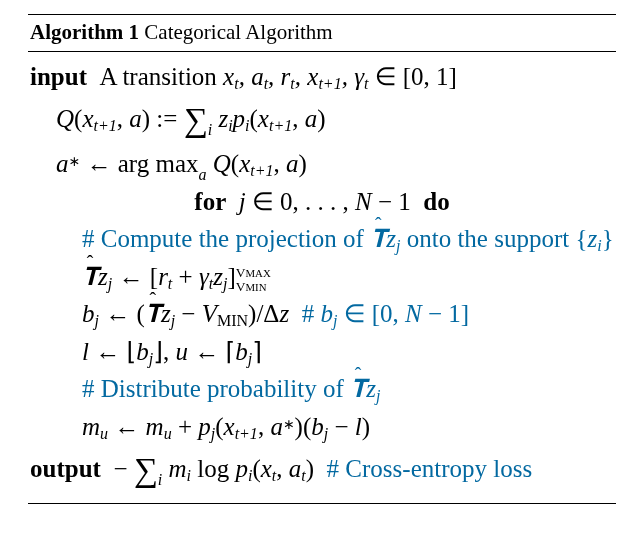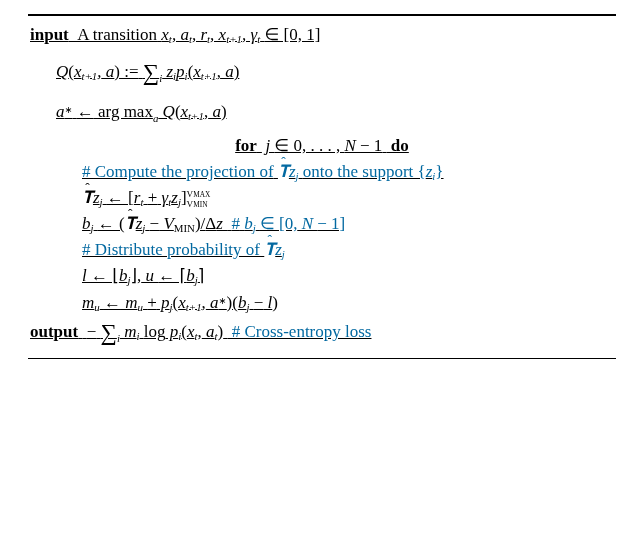--- a/index.html
+++ b/index.html
@@ -35,29 +35,28 @@
   .algo-title {
     font-size: 21px;
     padding: 5px 2px 6px 2px;
     white-space: nowrap;
   }
   .algo-title .kw {
     font-weight: bold;
   }
   .algo-body {
     padding: 6px 2px 8px 2px;
-    font-size: 17px;
+    font-size: 25px;
     line-height: 1.42;
-    text-decoration: underline;
   }
   .line {
     white-space: nowrap;
     padding: 1px 0;
   }
-  .ind1 { padding-left: 26px; margin-top: 8px; }
+  .ind1 { padding-left: 26px; }
   .ind2 { padding-left: 52px; }
   .kw { font-weight: bold; }
   .rm { font-style: normal; }
   .cmt { color: #0369a1; }
   
   .math { font-style: italic; }
   .op { font-style: normal; }
   sub, .sb {
     font-size: 0.64em;
     font-style: italic;
@@ -108,20 +107,24 @@
     font-style: italic;
   }
 </style>
 </head>
 <body>
 
 <div id="algorithm-block">
 
   <hr class="rule">
 
+  <div class="algo-title">
+    <span class="kw">Algorithm 1</span>
+    <span>Categorical Algorithm</span>
+  </div>
 
   <hr class="rule-thin">
 
   <div class="algo-body">
 
     <div class="line">
       <span class="kw">input</span>
       <span class="rm">&nbsp;A transition</span>
       <span class="math">
         x<span class="sb">t</span>, a<span class="sb">t</span>, r<span class="sb">t</span>,
@@ -170,31 +173,31 @@
 
     <div class="line ind2">
       <span class="math">
         b<span class="sb">j</span> <span class="op">← (</span><span class="hatwrap"><span class="hat">̂</span><span class="cal">𝐓</span></span>z<span class="sb">j</span> <span class="op">−</span> V<span class="sb-rm">MIN</span><span class="op">)/</span><span class="op">Δ</span>z
       </span>
       <span class="cmt">
         &nbsp;<span class="rm">#</span> <span class="math">b<span class="sb">j</span> <span class="op">∈ [0,</span> N <span class="op">− 1]</span></span>
       </span>
     </div>
 
+    <div class="line ind2">
+      <span class="math">
+        l <span class="op">← ⌊</span>b<span class="sb">j</span><span class="op">⌋,</span> u <span class="op">← ⌈</span>b<span class="sb">j</span><span class="op">⌉</span>
+      </span>
+    </div>
+
     <div class="line ind2 cmt">
       <span class="rm">#&nbsp;Distribute probability of</span>
       <span class="hatwrap"><span class="hat">̂</span><span class="cal">𝐓</span></span><span class="math">z<span class="sb">j</span></span>
     </div>
 
-    <div class="line ind2">
-      <span class="math">
-        l <span class="op">← ⌊</span>b<span class="sb">j</span><span class="op">⌋,</span> u <span class="op">← ⌈</span>b<span class="sb">j</span><span class="op">⌉</span>
-      </span>
-    </div>
-
 
     <div class="line ind2">
       <span class="math">
         m<span class="sb">u</span> <span class="op">←</span> m<span class="sb">u</span> <span class="op">+</span> p<span class="sb">j</span><span class="op">(</span>x<span class="sb">t+1</span><span class="op">,</span> a<span class="sp-rm">∗</span><span class="op">)(</span>b<span class="sb">j</span> <span class="op">−</span> l<span class="op">)</span>
       </span>
     </div>
 
 
     <div class="line">
       <span class="kw">output</span>

